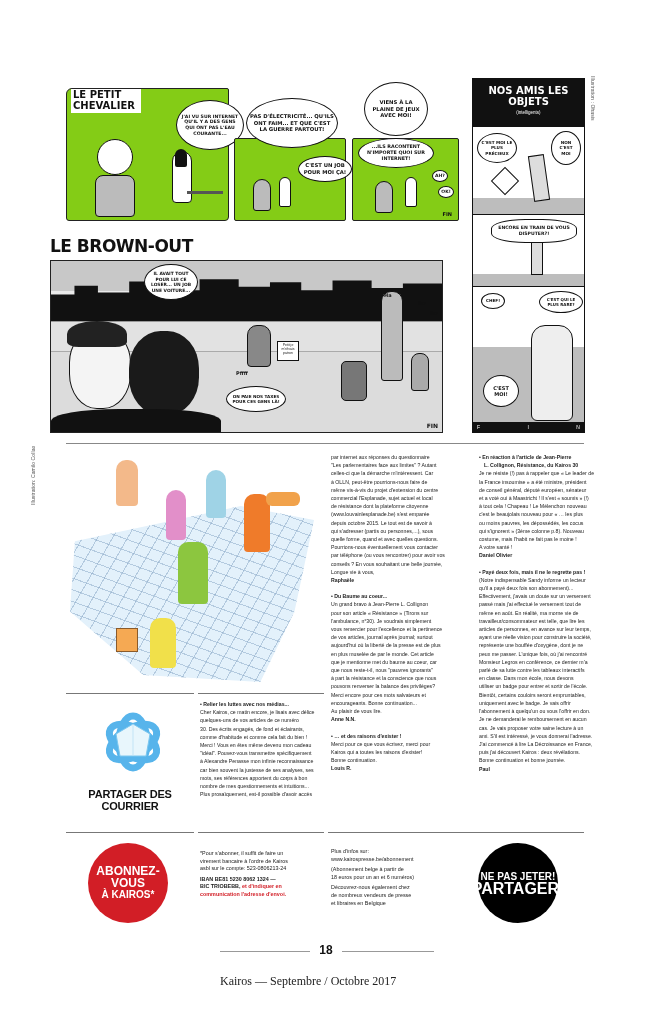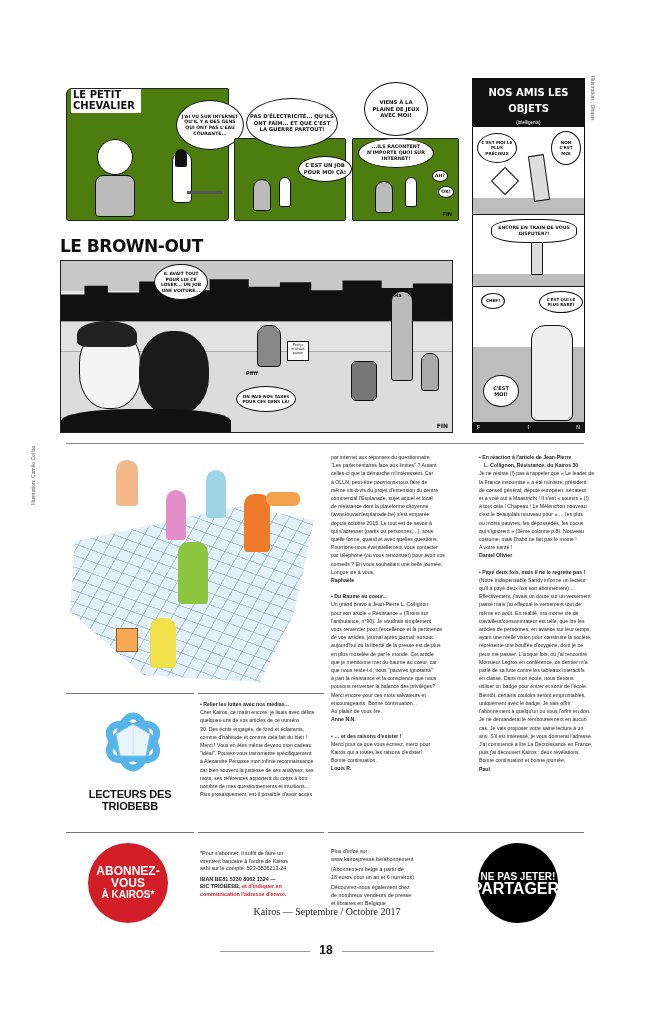--- a/index.html
+++ b/index.html
@@ -2,21 +2,21 @@
 <html><head>
 <meta charset="utf-8">
 <style>
   * { box-sizing: border-box; margin: 0; padding: 0; }
   body { width: 652px; height: 1024px; background: #ffffff; position: relative; overflow: hidden; font-family: "Liberation Sans", sans-serif; color: #1a1a1a; }
   .vcredit { position: absolute; font-size: 5px; color: #555; transform-origin: left top; transform: rotate(90deg); white-space: nowrap; letter-spacing: 0.1px; }
   .vcredit.left { transform: rotate(-90deg); }
 
   
   .comic { position: absolute; border: 1.5px solid #111; background: #fff; overflow: hidden; }
-  .panel { position: absolute; border: 1.5px solid #222; background: #4d7c0f; overflow: hidden; }
+  .panel { position: absolute; border: 1.5px solid #222; background: #84cc16; overflow: hidden; }
   .bubble { position: absolute; background: #fff; border: 1.3px solid #111; border-radius: 50%; font-family: "DejaVu Sans", sans-serif; font-size: 5.3px; font-weight: bold; text-align: center; display: flex; align-items: center; justify-content: center; line-height: 1.25; padding: 3px; color: #111; text-transform: uppercase; }
   .comic-title { position: absolute; font-family: "DejaVu Sans", sans-serif; font-weight: bold; color: #111; text-transform: uppercase; }
   .fin { position: absolute; font-family: "DejaVu Sans", sans-serif; font-size: 6px; font-weight: bold; color: #111; }
 
   
   .col { position: absolute; font-size: 5.2px; line-height: 8.2px; color: #222; }
   .col p { margin: 0; }
   .col .h { font-weight: bold; }
   .col .sig { font-weight: bold; }
   .col .gap { height: 8px; }
@@ -51,21 +51,21 @@
     <div style="position:absolute;left:22px;top:42px;width:18px;height:32px;border:1.3px solid #111;border-radius:9px 9px 3px 3px;background:#bbb;"></div>
     <div style="position:absolute;left:52px;top:38px;width:12px;height:30px;border:1.3px solid #111;border-radius:6px 6px 2px 2px;background:#fff;"></div>
     <div class="fin" style="right:6px;bottom:3px;font-size:5px;">FIN</div>
   </div>
   <div class="bubble" style="left:298px;top:4px;width:64px;height:54px;">Viens à la plaine de jeux avec moi!</div>
   <div class="bubble" style="left:292px;top:60px;width:76px;height:30px;font-size:4.8px;">...ils racontent n'importe quoi sur internet!</div>
   <div class="bubble" style="left:366px;top:92px;width:16px;height:12px;font-size:4.5px;padding:0;">Ah?</div>
   <div class="bubble" style="left:372px;top:108px;width:16px;height:12px;font-size:4.5px;padding:0;">Ok!</div>
 </div>
 
-<div class="comic" style="left:60px;top:236px;width:393px;height:197px;border:none;">
+<div class="comic" style="left:50px;top:236px;width:393px;height:197px;border:none;">
   <div class="comic-title" style="left:0;top:0;font-size:17px;letter-spacing:-0.5px;">Le Brown-Out</div>
   <div class="panel" style="left:0;top:24px;width:393px;height:173px;background:#e9e9e9;">
     <div style="position:absolute;left:0;top:0;width:100%;height:30px;background:#c8c8c8;"></div>
     <div style="position:absolute;left:0;top:16px;width:100%;height:44px;background:#111;clip-path:polygon(0 40%,6% 40%,6% 20%,12% 20%,12% 35%,20% 35%,20% 10%,28% 10%,28% 30%,38% 30%,38% 5%,48% 5%,48% 22%,56% 22%,56% 12%,64% 12%,64% 30%,72% 30%,72% 8%,82% 8%,82% 25%,90% 25%,90% 15%,100% 15%,100% 100%,0 100%);"></div>
     <div style="position:absolute;left:0;top:60px;width:100%;height:30px;background:#e2e2e2;border-top:1px solid #999;"></div>
     <div style="position:absolute;left:0;top:90px;width:100%;height:83px;background:#dcdcdc;border-top:1px solid #aaa;"></div>
     <div style="position:absolute;left:18px;top:70px;width:62px;height:78px;border:1.5px solid #111;border-radius:40% 40% 45% 45%;background:#f4f4f4;"></div>
     <div style="position:absolute;left:16px;top:60px;width:60px;height:26px;background:#222;border-radius:50% 50% 20% 20%;"></div>
     <div style="position:absolute;left:78px;top:70px;width:70px;height:84px;border-radius:45%;background:#1a1a1a;"></div>
     <div style="position:absolute;left:0;top:148px;width:170px;height:30px;background:#111;border-radius:40% 40% 0 0;"></div>
@@ -79,21 +79,21 @@
   <div class="bubble" style="left:94px;top:28px;width:54px;height:36px;font-size:4.4px;">Il avait tout pour lui ce loser... un job une voiture...</div>
   <div class="bubble" style="left:176px;top:150px;width:60px;height:26px;font-size:4.2px;">On paie nos taxes pour ces gens là!</div>
   <div class="fin" style="left:186px;top:134px;font-size:5px;">Pffff</div>
   <div class="fin" style="left:334px;top:56px;font-size:5px;">Ha</div>
   <div class="fin" style="left:368px;top:64px;font-size:5px;">Ha</div>
   <div class="fin" style="left:380px;top:74px;font-size:5px;">Ha</div>
 </div>
 
 <div class="comic" style="left:472px;top:78px;width:113px;height:355px;border:1.5px solid #111;">
   <div style="position:absolute;left:0;top:0;width:100%;height:48px;background:#111;color:#fff;text-align:center;">
-    <div style="font-family:'DejaVu Sans',sans-serif;font-weight:bold;font-size:10px;line-height:16px;text-transform:uppercase;padding:6px 6px 0;">Nos amis les objets</div>
+    <div style="font-family:'DejaVu Sans',sans-serif;font-weight:bold;font-size:10px;line-height:11px;text-transform:uppercase;padding:6px 6px 0;">Nos amis les objets</div>
     <div style="font-size:4.5px;margin-top:3px;">(intelligents)</div>
   </div>
   <div class="panel" style="left:0;top:48px;width:100%;height:88px;border:none;border-bottom:1.5px solid #111;background:#fff;">
     <div style="position:absolute;left:0;bottom:0;width:100%;height:16px;background:#bdbdbd;"></div>
     <div style="position:absolute;left:22px;top:44px;width:20px;height:20px;border:1.2px solid #111;transform:rotate(45deg);background:#fff;"></div>
     <div style="position:absolute;left:58px;top:28px;width:16px;height:46px;border:1.2px solid #111;background:#ddd;transform:rotate(-8deg);"></div>
   </div>
   <div class="bubble" style="left:4px;top:54px;width:40px;height:30px;font-size:4.2px;">C'est moi le plus précieux</div>
   <div class="bubble" style="left:78px;top:52px;width:30px;height:34px;font-size:4.2px;">Non c'est moi</div>
 
@@ -143,22 +143,22 @@
     <g fill="none" stroke="#3aa8e8" stroke-width="7" opacity="0.85">
       <ellipse cx="33" cy="36" rx="26" ry="14" transform="rotate(30 33 36)"></ellipse>
       <ellipse cx="33" cy="36" rx="26" ry="14" transform="rotate(-30 33 36)"></ellipse>
       <ellipse cx="33" cy="36" rx="26" ry="14" transform="rotate(90 33 36)"></ellipse>
     </g>
     <polygon points="33,18 50,28 46,50 20,50 16,28" fill="#e8f6fc" stroke="#7cc7ef" stroke-width="1"></polygon>
     <line x1="33" y1="18" x2="33" y2="50" stroke="#b9e1f5" stroke-width="0.8"></line>
   </svg>
 </div>
 <div style="position:absolute;left:66px;top:788px;width:128px;text-align:center;font-family:'Liberation Sans',sans-serif;font-weight:bold;font-size:11px;line-height:12px;color:#111;letter-spacing:-0.2px;">
-  <div>LECTEURS DES</div>
-  <div>TRIOBEBB</div>
+  <div>PARTAGER DES</div>
+  <div>COURRIER</div>
 </div>
 <div class="rule" style="left:66px;top:832px;width:128px;"></div>
 
 <div class="rule" style="left:198px;top:693px;width:126px;"></div>
 <div class="col" style="left:200px;top:700px;width:126px;">
   <p class="h">• Relier les luttes avec nos médias...</p>
   <p>Cher Kairos, ce matin encore, je lisais avec délice</p>
   <p>quelques-uns de vos articles de ce numéro</p>
   <p>30. Des écrits engagés, de fond et éclairants,</p>
   <p>comme d'habitude et comme cela fait du bien !</p>
@@ -286,13 +286,13 @@
 <div class="circle" style="left:478px;top:843px;width:80px;height:80px;background:#000;">
   <div>
     <div style="font-size:10px;">NE PAS JETER!</div>
     <div style="font-size:16px;">PARTAGER!</div>
   </div>
 </div>
 
 <div class="rule" style="left:220px;top:951px;width:90px;background:#999;"></div>
 <div style="position:absolute;left:310px;top:943px;width:32px;text-align:center;font-family:'Liberation Sans',sans-serif;font-weight:bold;font-size:12px;color:#111;">18</div>
 <div class="rule" style="left:342px;top:951px;width:92px;background:#999;"></div>
-<div style="position:absolute;left:220px;top:906px;width:214px;text-align:center;font-family:'Liberation Serif',serif;font-size:10px;color:#222;">Kairos — Septembre / Octobre 2017</div>
+<div style="position:absolute;left:220px;top:974px;width:214px;text-align:left;font-family:'Liberation Serif',serif;font-size:12px;color:#222;">Kairos — Septembre / Octobre 2017</div>
 
 </body></html>

